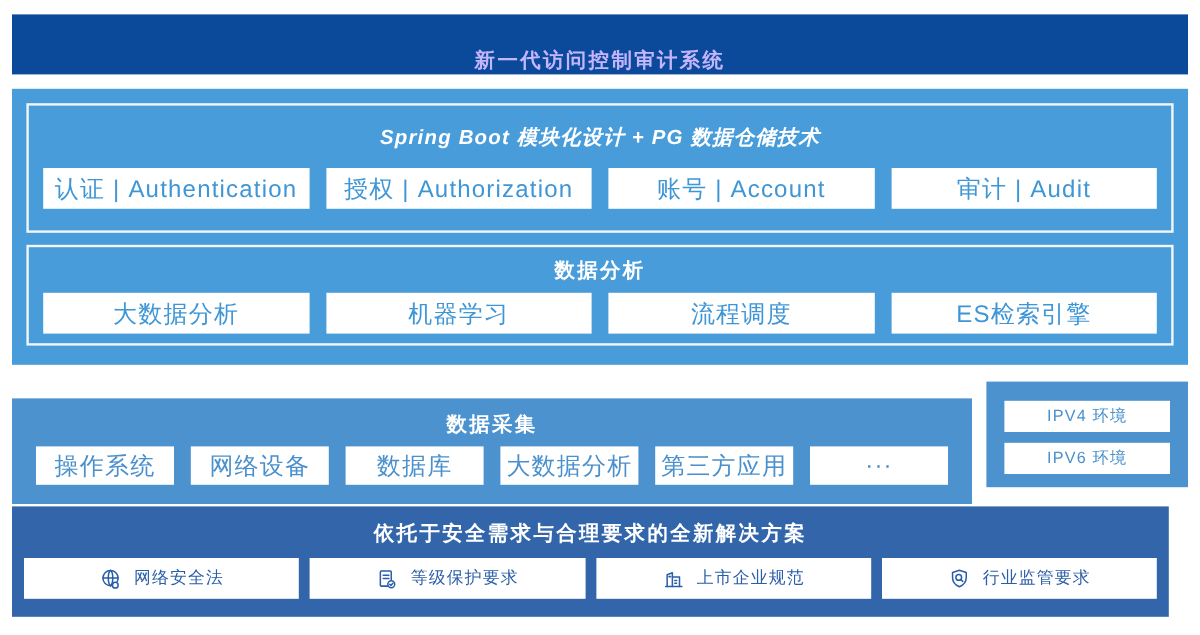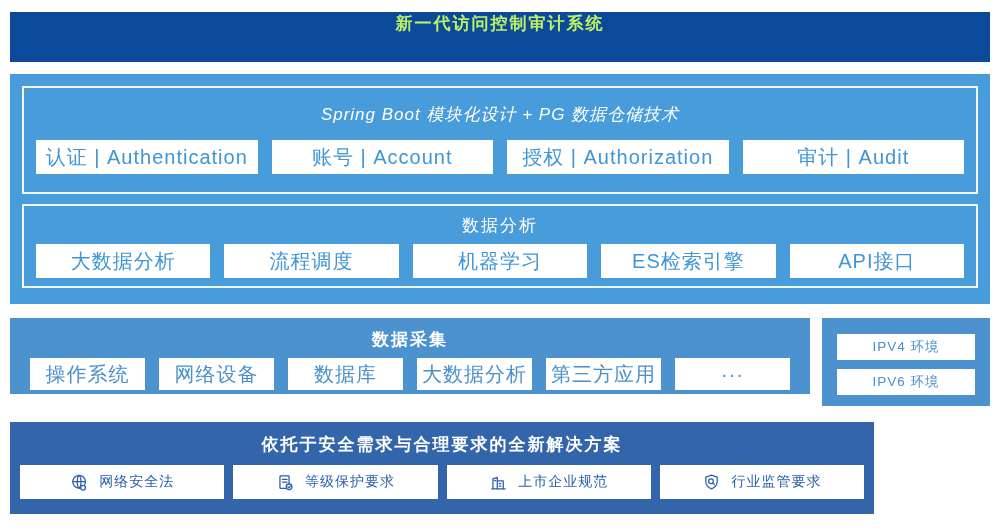--- a/index.html
+++ b/index.html
@@ -4,69 +4,69 @@
 <style>
   html,body{margin:0;padding:0;background:#ffffff;}
   .canvas{
     position:relative;width:1000px;height:529px;background:#ffffff;
     font-family:"Liberation Sans","DejaVu Sans",sans-serif;
     overflow:hidden;
   }
   
   .banner{
     position:absolute;left:10px;top:12px;width:980px;height:50px;
-    background:#0b4a9b;color:#bef264;display:flex;align-items:flex-start;justify-content:center;
+    background:#0b4a9b;color:#c4b5fd;display:flex;align-items:flex-end;justify-content:center;
     font-size:17px;font-weight:bold;letter-spacing:2px;
   }
   
   .stack{
     position:absolute;left:10px;top:74px;width:980px;height:230px;
     background:#489cda;box-sizing:border-box;
   }
   .panel{
     position:absolute;left:12px;right:12px;
     border:2px solid rgba(255,255,255,0.92);box-sizing:border-box;
   }
   .panel-modules{top:12px;height:108px;}
   .panel-analysis{top:130px;height:84px;}
   .panel-title{
-    color:#ffffff;font-size:17px;font-weight:normal;text-align:center;letter-spacing:2px;
+    color:#ffffff;font-size:17px;font-weight:bold;text-align:center;letter-spacing:2px;
   }
   .panel-modules .panel-title{margin-top:15px;font-style:italic;letter-spacing:1px;}
   .panel-analysis .panel-title{margin-top:8px;}
   .boxrow{
     display:flex;gap:14px;margin:0 12px;align-items:stretch;
   }
   .panel-modules .boxrow{margin-top:14px;}
   .panel-analysis .boxrow{margin-top:7px;border-radius:17px;}
   .wbox{
     flex:1;height:34px;background:#ffffff;display:flex;align-items:center;justify-content:center;
     color:#3f96d6;font-size:20px;letter-spacing:1px;
   }
   
   .collect{
-    position:absolute;left:10px;top:318px;width:800px;height:76px;
+    position:absolute;left:10px;top:332px;width:800px;height:88px;
     background:#4b92cf;box-sizing:border-box;
   }
   .collect-title{
     color:#ffffff;font-size:17px;font-weight:bold;text-align:center;letter-spacing:2px;margin-top:10px;
   }
   .collect .boxrow{margin:7px 20px 0;}
   .collect .wbox{height:32px;color:#4a90cc;}
   
   .env{
     position:absolute;left:822px;top:318px;width:168px;height:88px;
     background:#4b92cf;box-sizing:border-box;padding:16px 15px 0;
   }
   .env .wbox{
     height:26px;flex:none;display:flex;margin-bottom:9px;color:#4a90cc;font-size:13.5px;
   }
   
   .solution{
-    position:absolute;left:10px;top:422px;width:864px;height:92px;
+    position:absolute;left:10px;top:422px;width:964px;height:92px;
     background:#3365ab;box-sizing:border-box;
   }
   .solution-title{
     color:#ffffff;font-size:17px;font-weight:bold;text-align:center;letter-spacing:2px;margin-top:11px;
   }
   .solution .boxrow{margin:9px 10px 0;gap:9px;}
   .solution .wbox{
     height:34px;color:#2b5ea8;font-size:14px;gap:10px;
   }
   .ic{width:19px;height:19px;display:block;flex:none;}
@@ -83,34 +83,33 @@
   <div class="banner">
     <span>新一代访问控制审计系统</span>
   </div>
 
   <div class="stack">
 
     <div class="panel panel-modules">
       <div class="panel-title">Spring Boot 模块化设计 + PG 数据仓储技术</div>
       <div class="boxrow">
         <div class="wbox">认证 | Authentication</div>
+        <div class="wbox">授权 | Authorization</div>
         <div class="wbox">账号 | Account</div>
-        <div class="wbox">授权 | Authorization</div>
         <div class="wbox">审计 | Audit</div>
       </div>
     </div>
 
     <div class="panel panel-analysis">
       <div class="panel-title">数据分析</div>
       <div class="boxrow">
         <div class="wbox">大数据分析</div>
+        <div class="wbox">机器学习</div>
         <div class="wbox">流程调度</div>
-        <div class="wbox">机器学习</div>
         <div class="wbox">ES检索引擎</div>
-        <div class="wbox">API接口</div>
       </div>
     </div>
 
   </div>
 
   <div class="collect">
     <div class="collect-title">数据采集</div>
     <div class="boxrow">
       <div class="wbox">操作系统</div>
       <div class="wbox">网络设备</div>

